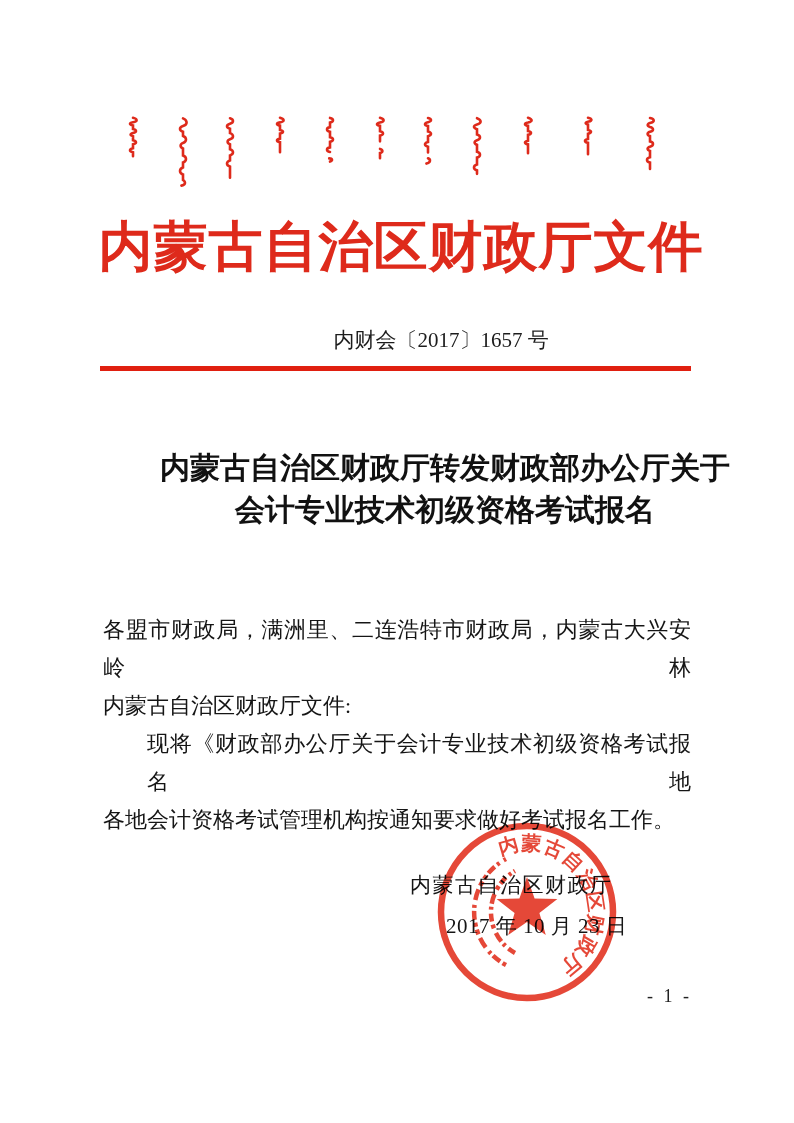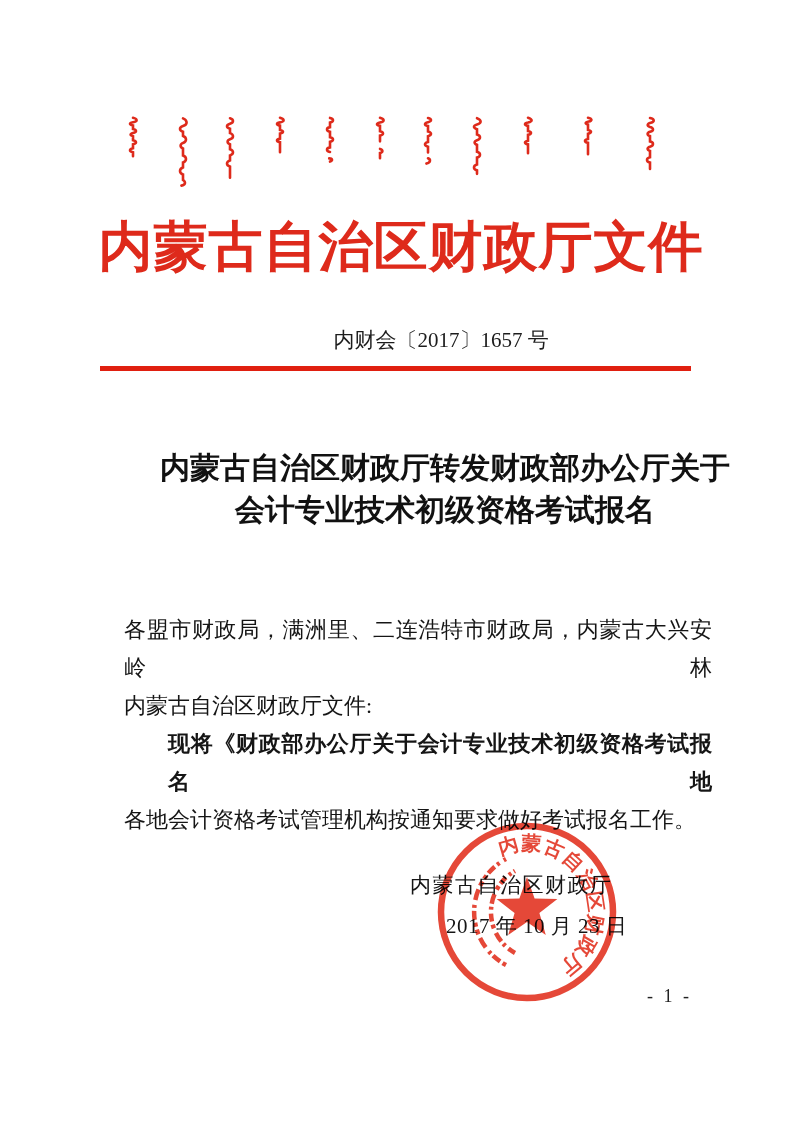--- a/index.html
+++ b/index.html
@@ -43,25 +43,25 @@
   
   .doc-title{
     position:absolute;top:447px;left:0;width:100%;
     text-align:center;font-size:30px;line-height:42px;font-weight:900;
     color:#111;
     padding-left:48px;
   }
   
   .body-block{
     position:absolute;left:103px;top:611px;width:588px;
-    font-size:22px;line-height:38px;color:#151515;margin-left:21px;
+    font-size:22px;line-height:38px;color:#151515;
   }
   .bl{white-space:nowrap;}
   .bl.j{white-space:normal;text-align:justify;text-align-last:justify;}
-  .bl.ind{padding-left:44px;font-weight:bold;}
+  .bl.ind{padding-left:44px;}
   
   .sig-issuer{
     position:absolute;left:410px;top:871px;
     font-size:21px;letter-spacing:1.5px;color:#151515;
   }
   .sig-date{
     position:absolute;left:446px;top:912px;
     font-size:21px;letter-spacing:.5px;color:#151515;
   }
   

